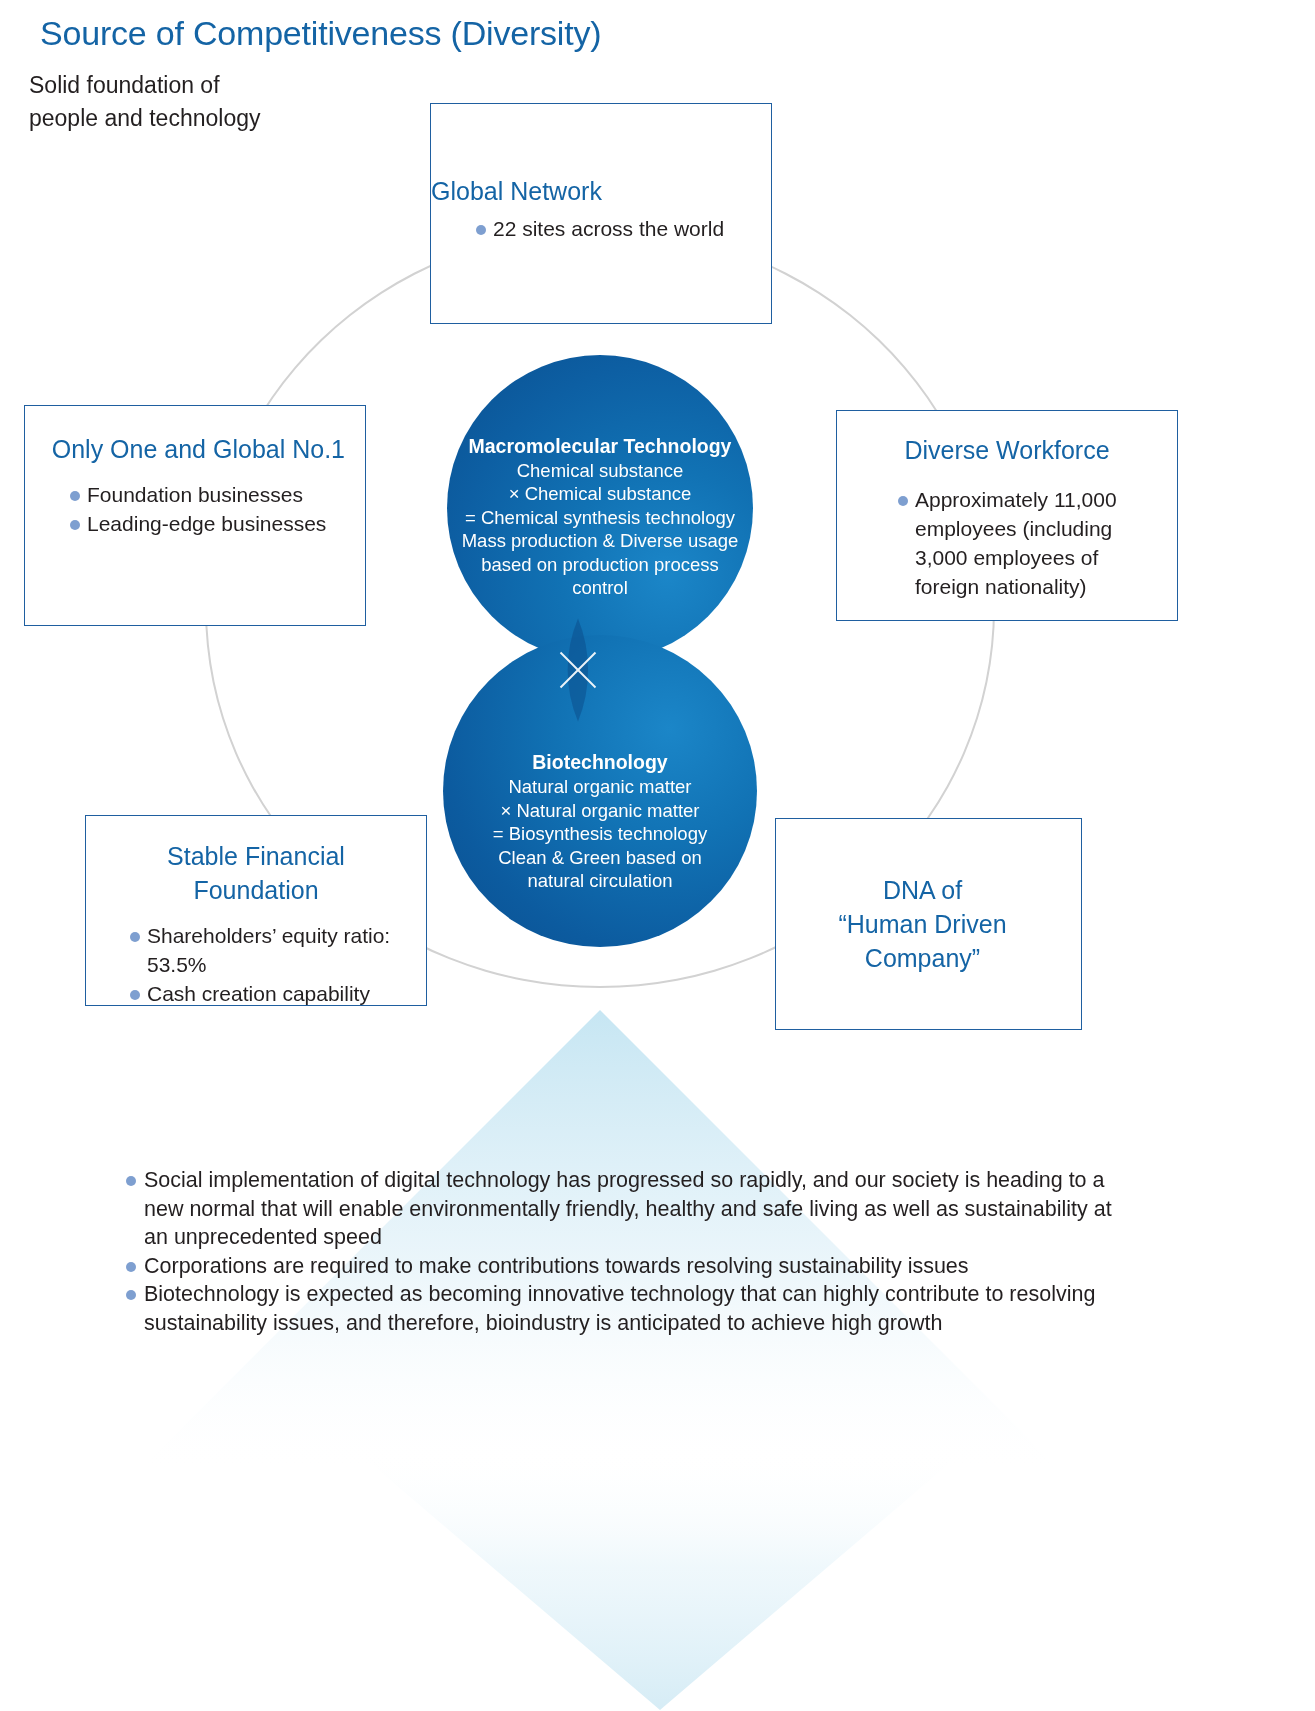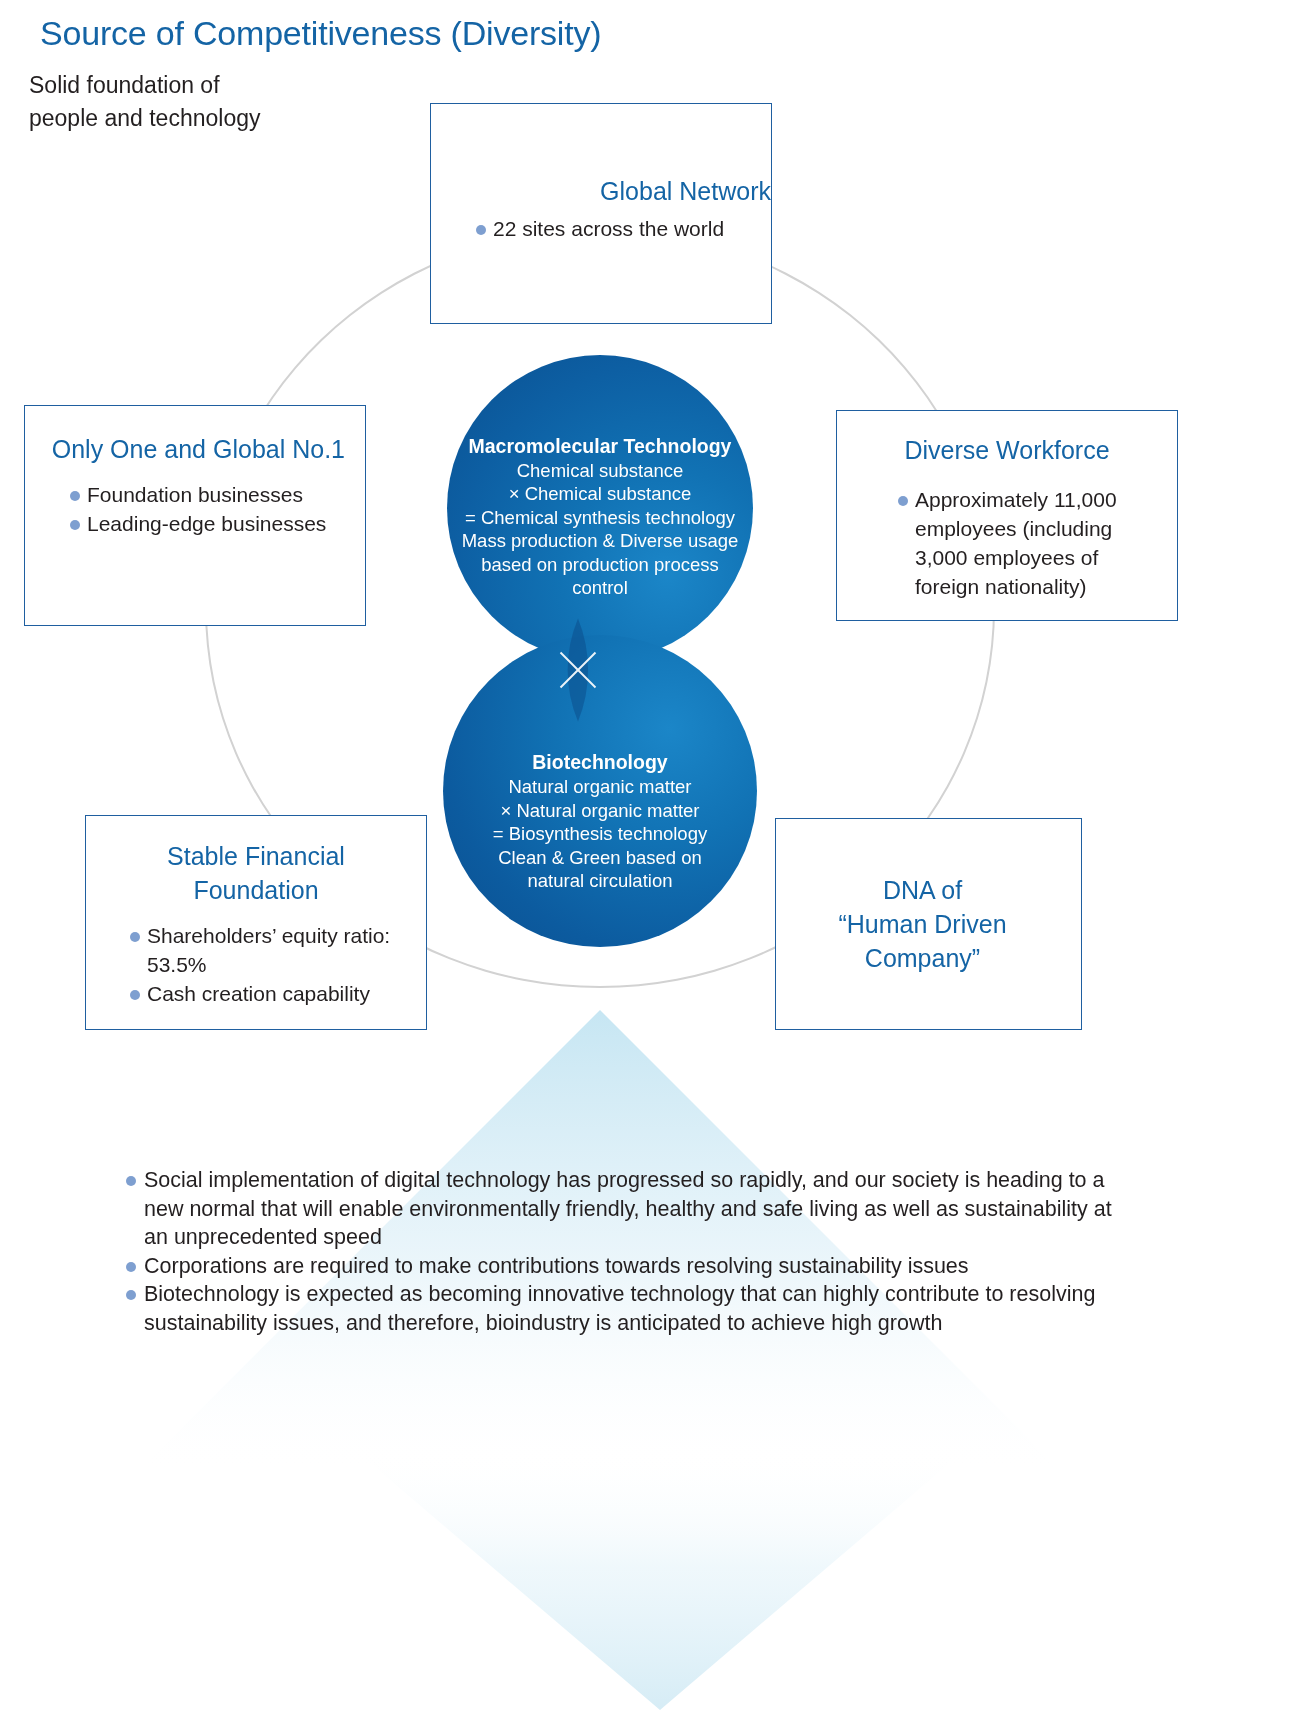--- a/index.html
+++ b/index.html
@@ -81,42 +81,42 @@
     width: 10px; height: 10px;
     border-radius: 50%;
     background: #7e9fd0;
   }
 
   #box-global-network {
     left: 430px; top: 103px;
     width: 342px; height: 221px;
     padding: 70px 0 0 0;
   }
-  #box-global-network .node-title { text-align: right; }
+  #box-global-network .node-title { text-align: left; }
   #box-global-network .bullets { margin-left: 42px; }
 
   #box-tech-base {
     left: 24px; top: 405px;
     width: 342px; height: 221px;
     padding: 26px 20px 0 16px;
   }
   #box-tech-base .node-title { text-align: right; }
   #box-tech-base .bullets { margin-top: 14px; margin-left: 26px; }
 
   #box-workforce {
     left: 836px; top: 410px;
     width: 342px; height: 211px;
     padding: 22px 16px 0 16px;
   }
   #box-workforce .node-title { text-align: center; }
   #box-workforce .bullets { margin-top: 18px; margin-left: 42px; }
 
   #box-financial {
     left: 85px; top: 815px;
-    width: 342px; height: 215px;
+    width: 342px; height: 191px;
     padding: 23px 16px 0 16px;
   }
   #box-financial .node-title { text-align: center; }
   #box-financial .bullets { margin-top: 14px; margin-left: 25px; }
 
   #box-dna {
     left: 775px; top: 818px;
     width: 307px; height: 212px;
     padding: 54px 28px 0 16px;
   }

